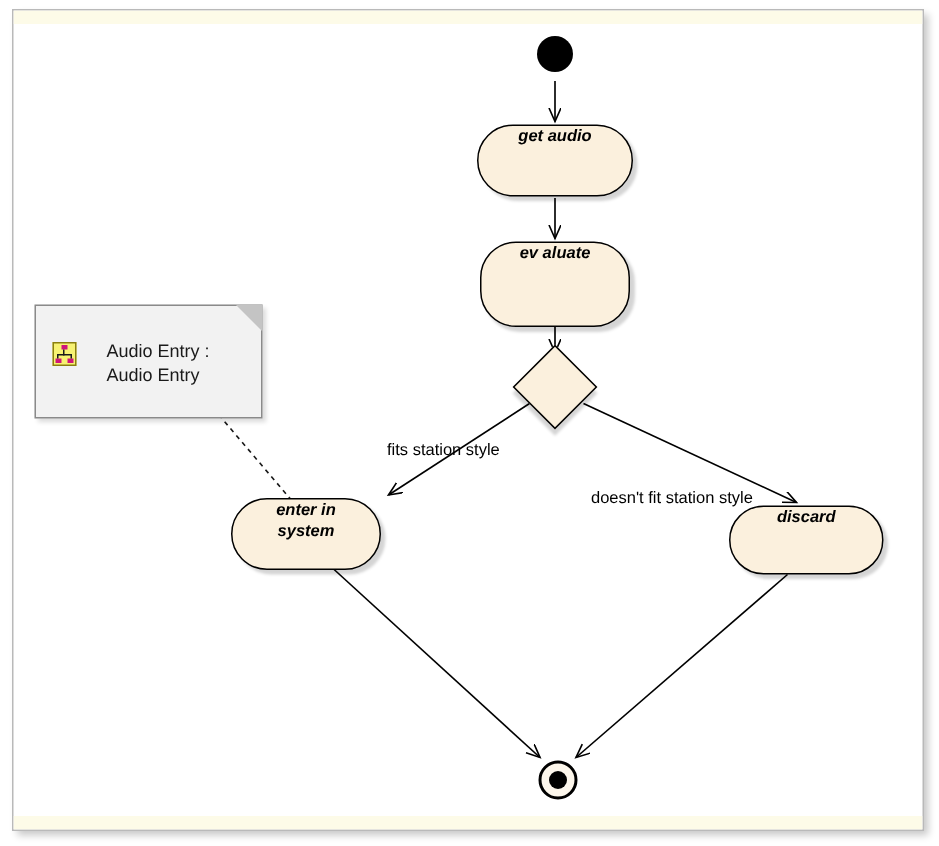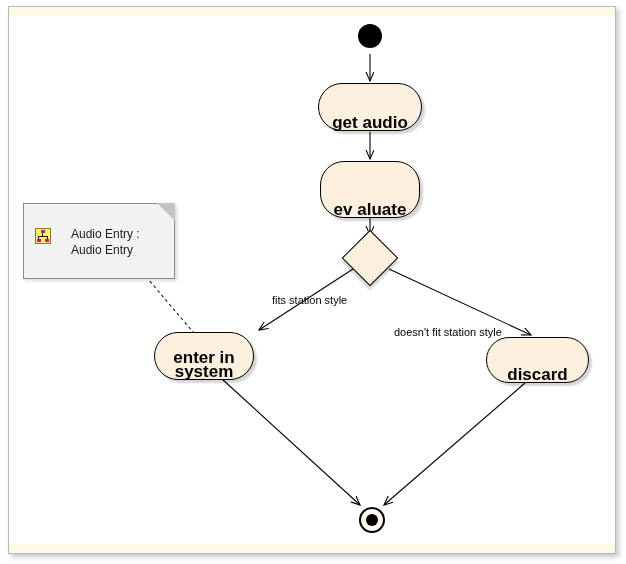--- a/index.html
+++ b/index.html
@@ -77,28 +77,29 @@
     left: 5px; top: 5px;
     width: 12px; height: 12px;
     border-radius: 50%;
     background: #000000;
   }
   .action-node {
     background: #fbf0dd;
     border: 1.3px solid #000000;
     border-radius: 24px;
     display: flex;
-    align-items: flex-end;
+    align-items: flex-start;
     justify-content: center;
     text-align: center;
-    font-size: 17px;
+    font-size: 11px;
     font-weight: bold;
     color: #000000;
     line-height: 14px;
     box-shadow: 3px 3px 2px rgba(0,0,0,0.17);
+    font-style: italic;
   }
   .decision-node {
     width: 40px;
     height: 40px;
     background: #fbf0dd;
     border: 1.3px solid #000000;
     transform: rotate(45deg);
     box-shadow: 3px 3px 2px rgba(0,0,0,0.17);
   }
 
@@ -236,19 +237,19 @@
             <i class="l1"></i>
               <i class="l2"></i>
               <i class="l3"></i>
               <i class="l4"></i>
           </span>
           <span class="note-text">Audio Entry :
 Audio Entry</span>
         </div>
       </div>
 
-      <div class="edge-label" style="left:263px; top:287px;">fits station style</div>
+      <div class="edge-label" style="left:249px; top:287px;">fits station style</div>
 
       <div class="edge-label" style="left:385px; top:287px;margin-top:32px;">doesn't fit station style</div>
 
     </div>
   </div>
 </div>
 
 </body></html>

